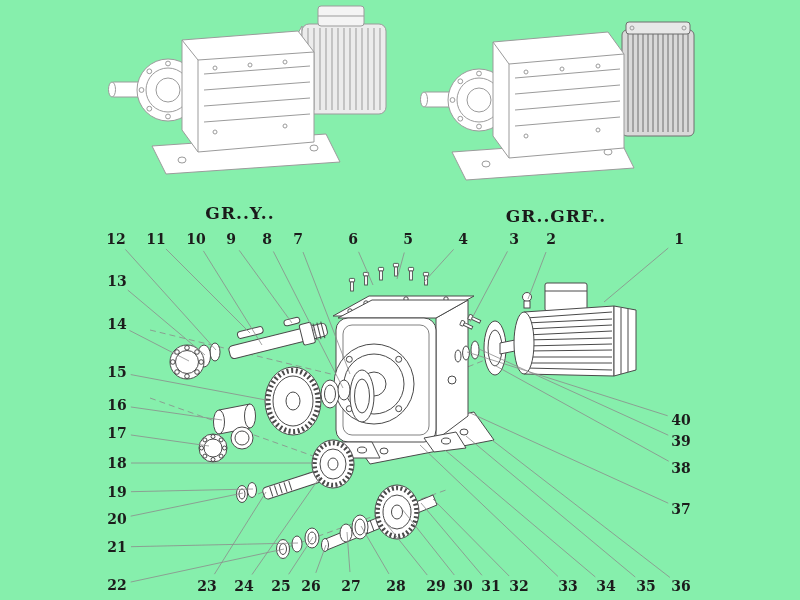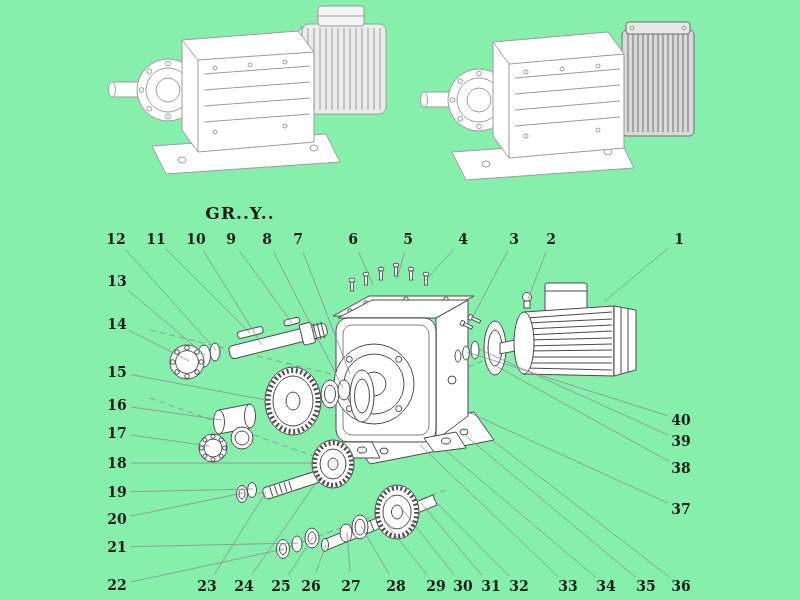--- a/index.html
+++ b/index.html
@@ -24,20 +24,21 @@
     font-family:"DejaVu Serif", serif; font-size:14px; font-weight:bold;
     fill:#1c1c1c; text-anchor:middle; dominant-baseline:central;
   }
 </style>
 </head>
 <body>
 
 <div class="page">
 
   <div class="view-title" id="title-left">GR..Y..</div>
+  <div class="view-title" id="title-right">GR..GRF..</div>
 
   <svg viewBox="0 0 800 600" width="800" height="600">
     <defs>
       <g id="bolt" stroke="#4a4a4a" stroke-width="0.9" fill="#ffffff">
         <rect x="-2.6" y="-3.6" width="5.2" height="3.6" rx="0.8"></rect>
         <rect x="-1.4" y="0" width="2.8" height="9"></rect>
       </g>
     </defs>
 
     <g class="faded">

